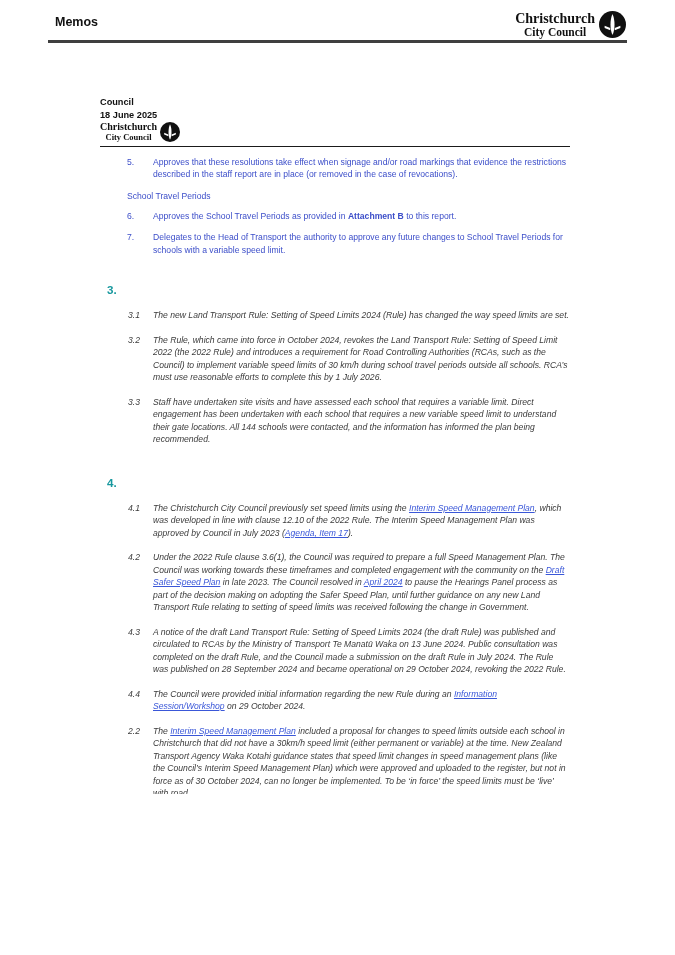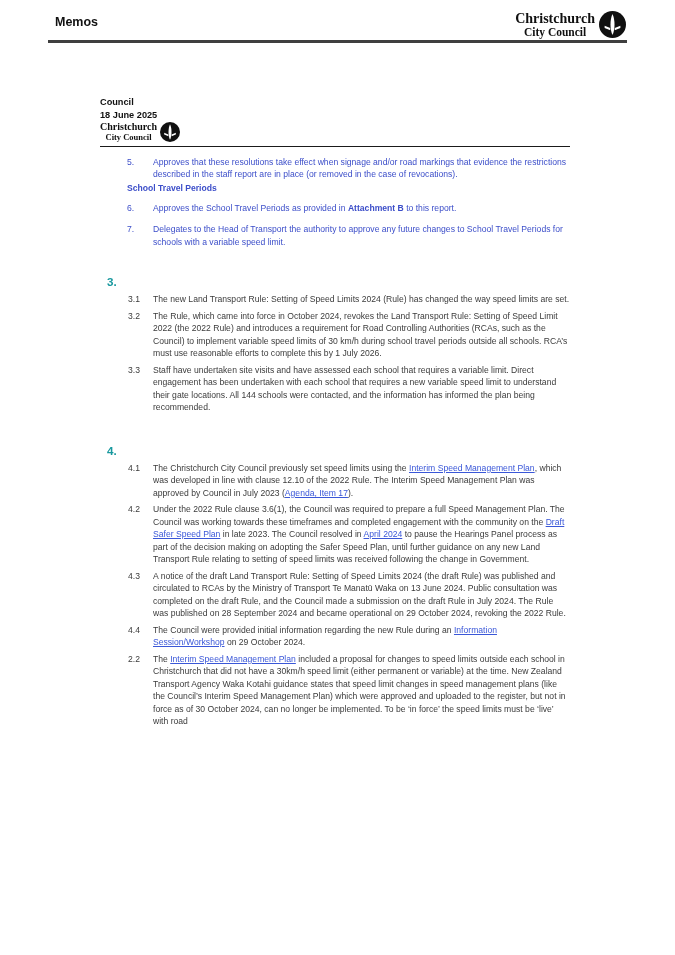--- a/index.html
+++ b/index.html
@@ -20,25 +20,25 @@
   .brand-sm .b1 { font-size:10px; }
   .brand-sm .b2 { font-size:8.5px; }
   .brand-sm .brand-mark svg { width:20px; height:20px; display:block; }
   
   .doc { position:absolute; left:100px; width:470px; top:96px; }
   .doc-header { display:flex; justify-content:space-between; align-items:flex-start; border-bottom:1.5px solid #1a1a1a; padding-bottom:4px;flex-direction:column; }
   .doc-h-left { font-size:9.2px; font-weight:bold; color:#111; line-height:1.4; }
   .res-item { display:flex; padding-left:27px; margin-top:9px; color:#3c4ec9; font-size:8.6px; line-height:12.5px; }
   .res-num { width:26px; flex:none; }
   .res-text { flex:1; }
-  .res-subheading { margin-top:2px; padding-left:27px; color:#3c4ec9; font-size:8.6px; font-weight:bold; }
+  .res-subheading { margin-top:10px; padding-left:27px; color:#3c4ec9; font-size:8.6px; font-weight:normal; }
   .section { margin-top:26px; }
   .section-heading { display:flex; padding-left:7px; color:#17989e; font-weight:bold; font-size:11.6px; line-height:15px; }
   .sec-num { width:20px; flex:none; }
-  .sub-item { display:flex; padding-left:28px; margin-top:4px; font-size:8.6px; line-height:12.5px; color:#3b3b3b; }
+  .sub-item { display:flex; padding-left:28px; margin-top:12px; font-size:8.6px; line-height:12.5px; color:#3b3b3b;font-style:italic; }
   .sub-num { width:25px; flex:none; }
   .sub-text { flex:1; }
   .bold { font-weight:bold; }
   .doclink { color:#3a57d8; text-decoration:underline; cursor:pointer; }
   .doc-footer { position:absolute; left:100px; width:470px; top:827px; border-top:1.2px solid #555;
     display:flex; justify-content:space-between; padding-top:3px; font-size:8.8px; color:#1d1d1d;margin-top:38px; }
   
   .bottom-bar { position:absolute; left:48px; width:579px; top:924px; height:3px; background:#4a4a4a; }
   .outer-page-label { position:absolute; right:48px; top:929px; font-size:15px; color:#1d1d1d; }
 </style>

